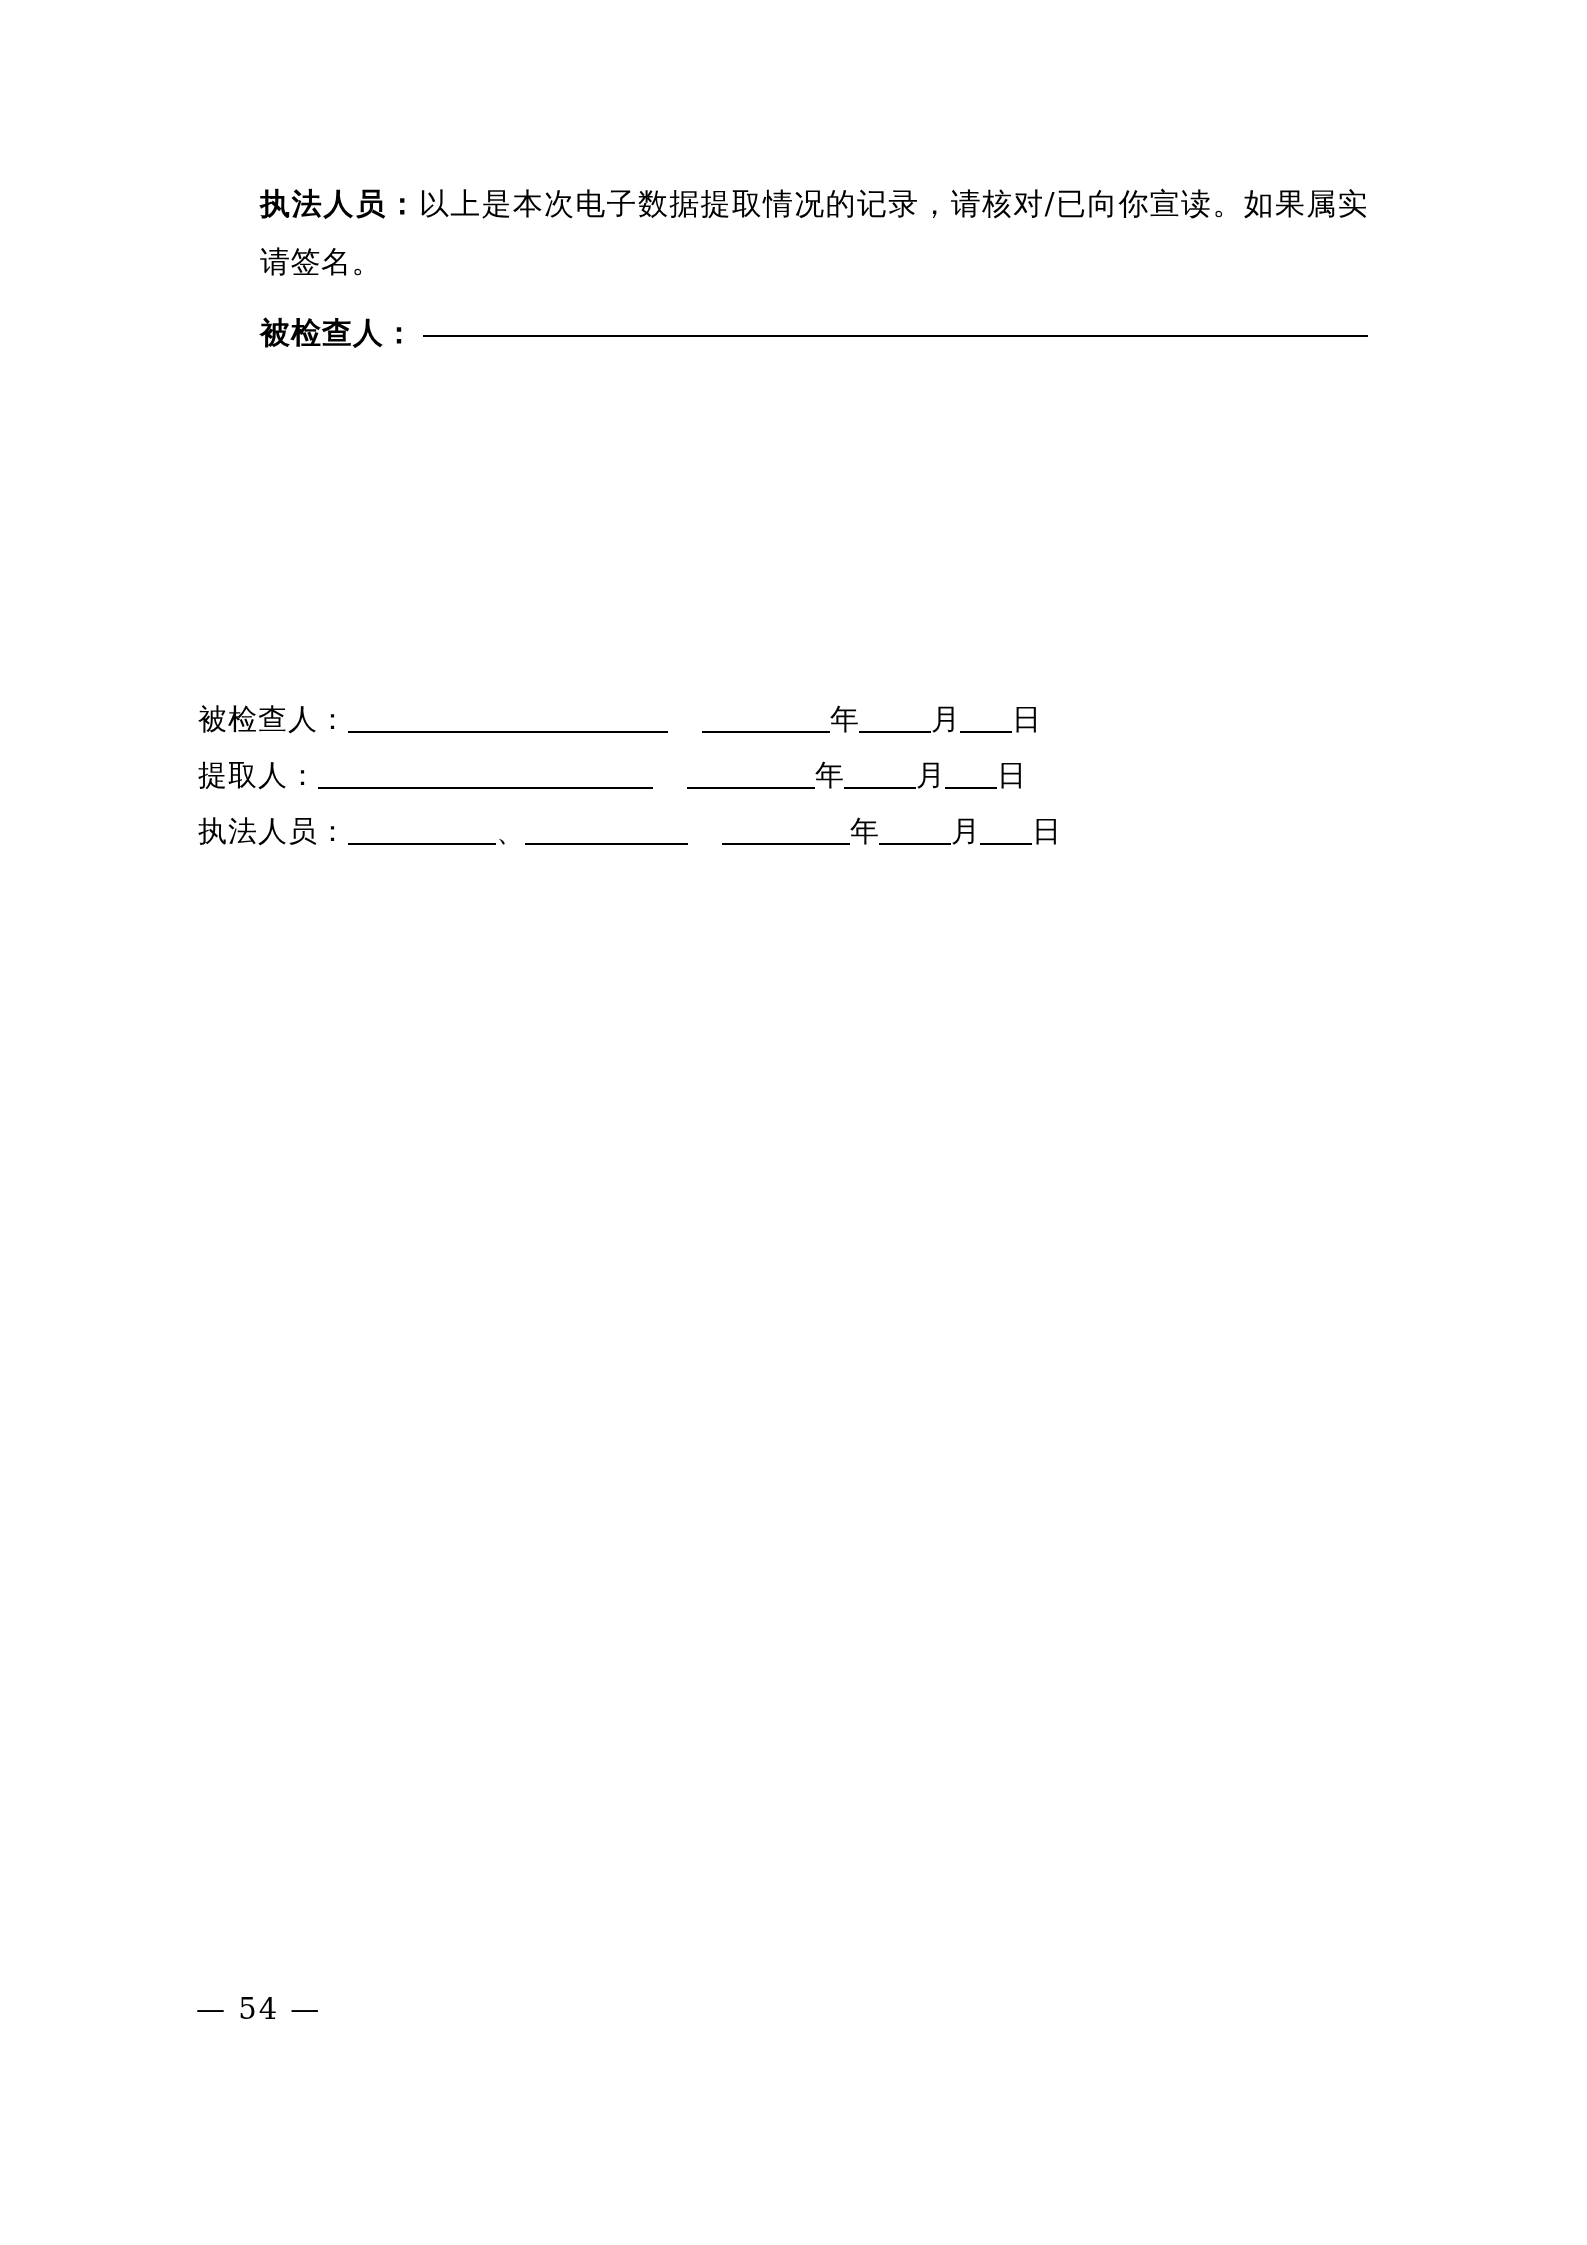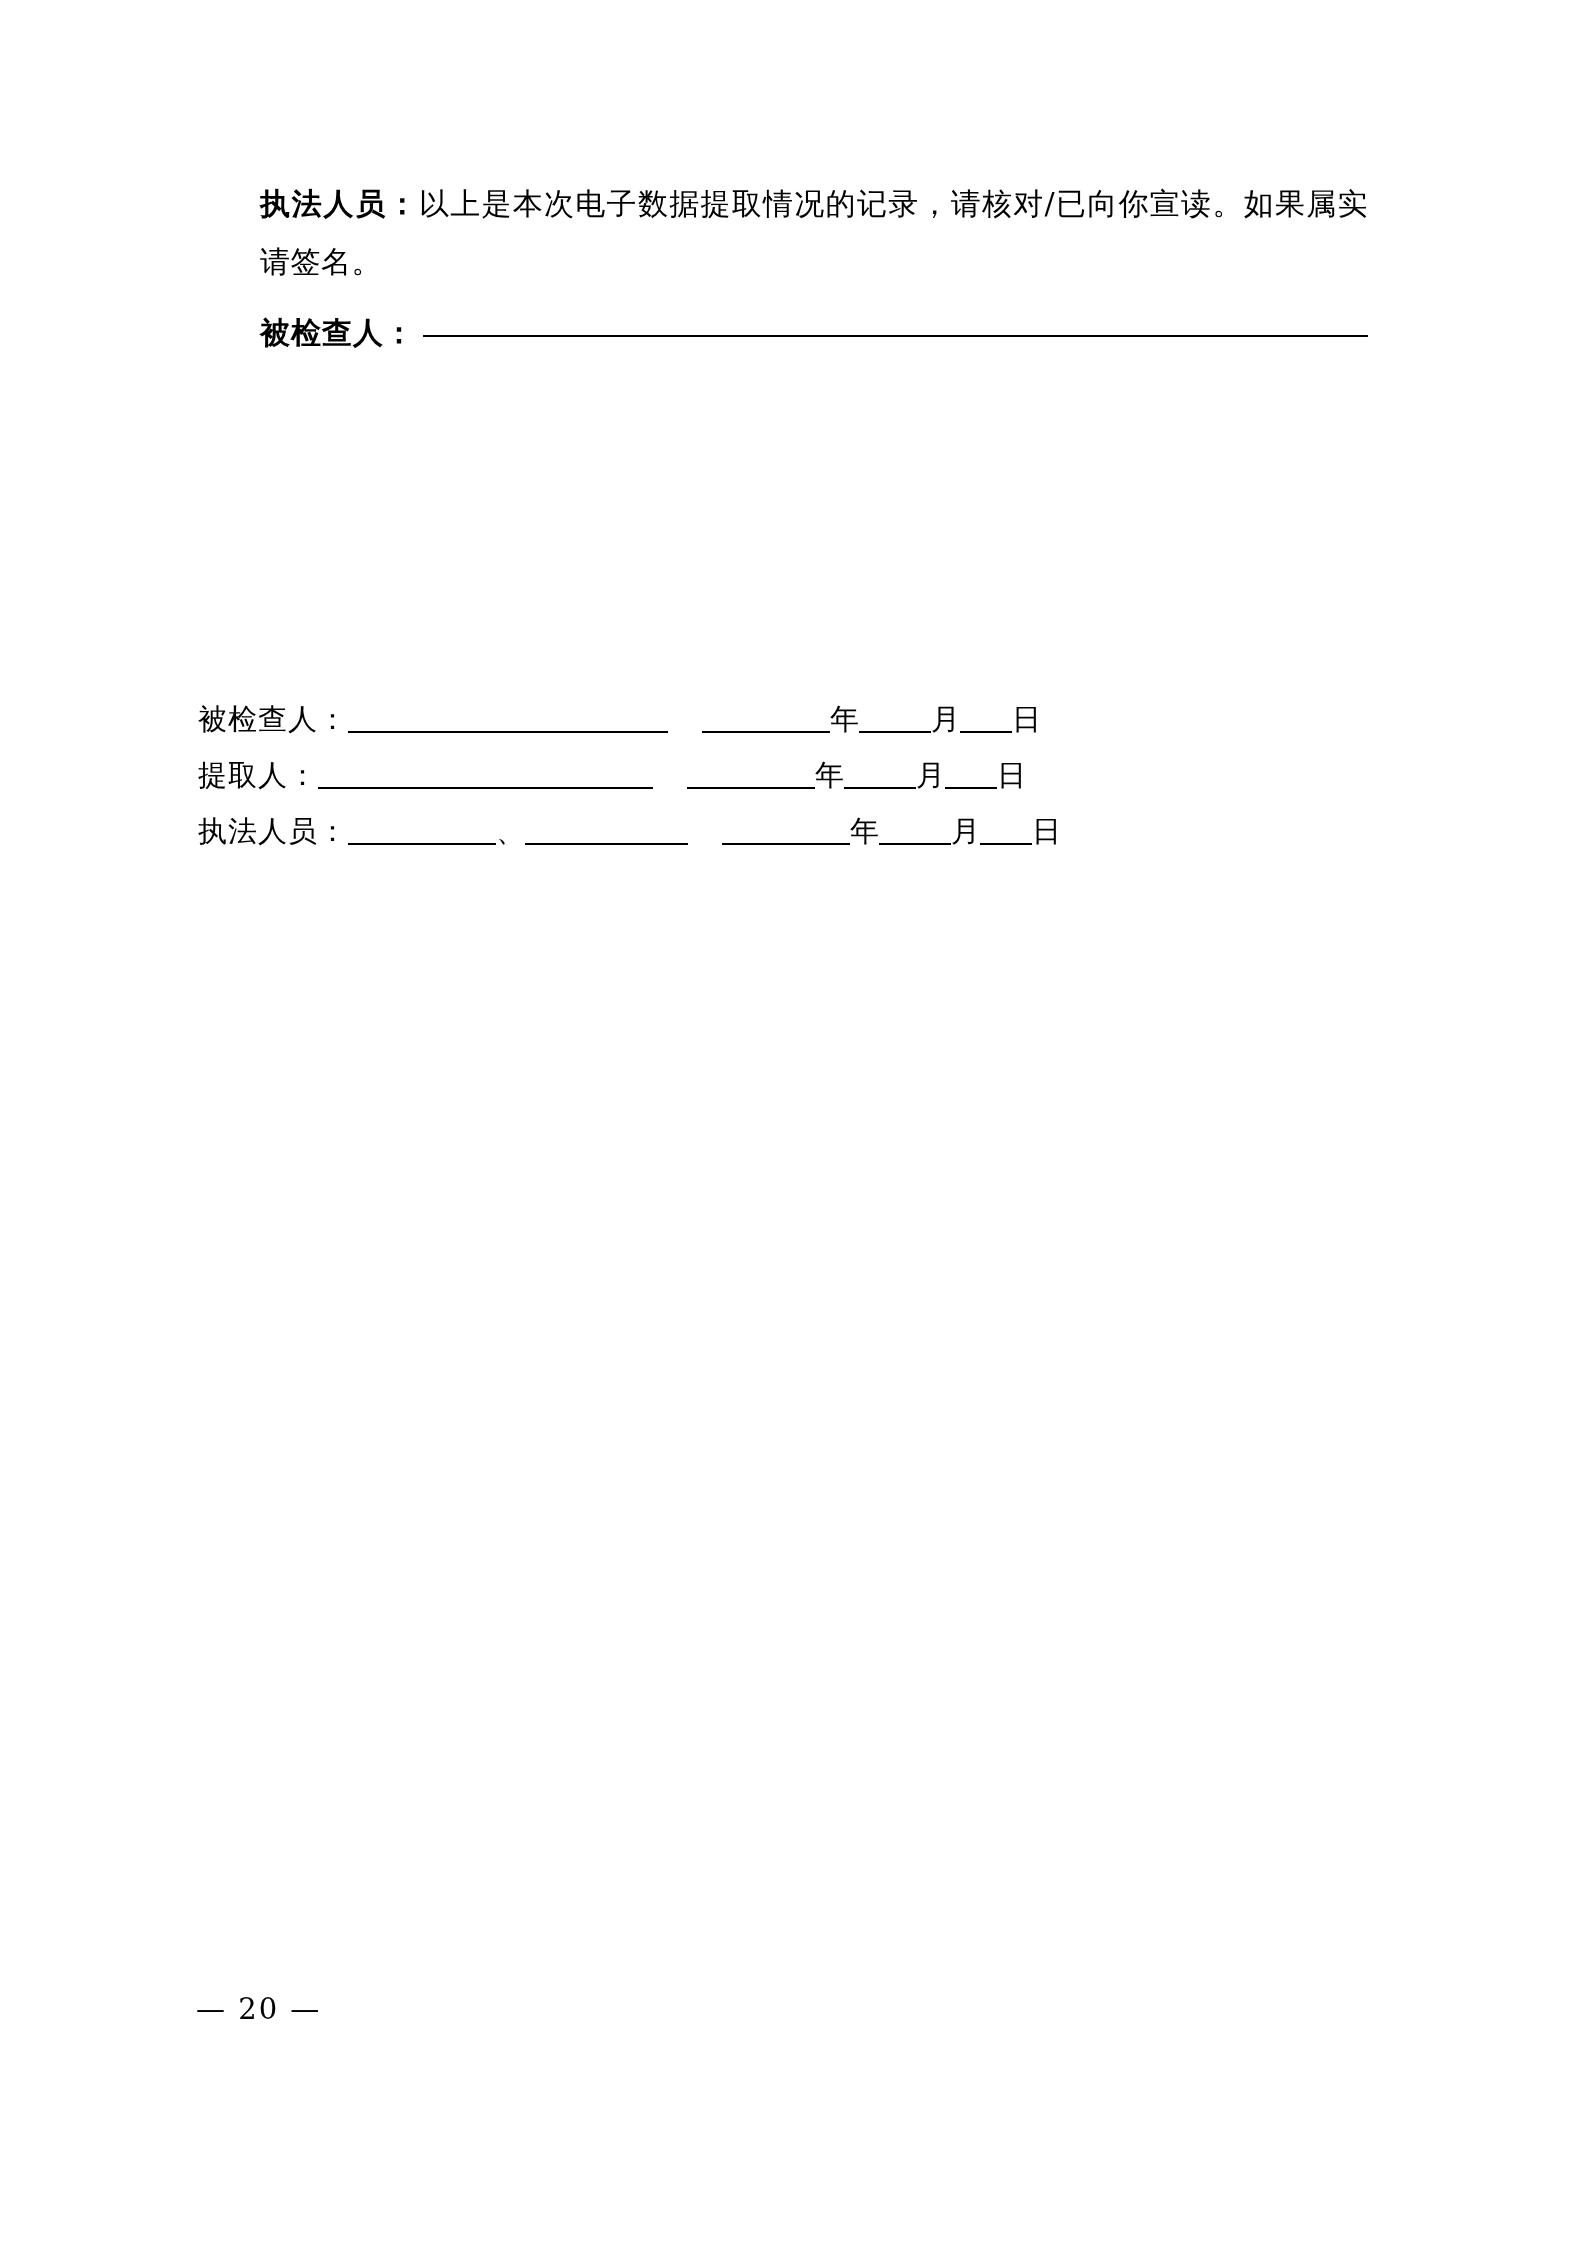--- a/index.html
+++ b/index.html
@@ -165,15 +165,15 @@
       <span class="u u-year"></span>
       <span class="cn">年</span>
       <span class="u u-month"></span>
       <span class="cn">月</span>
       <span class="u u-day"></span>
       <span class="cn">日</span>
     </div>
 
   </div>
 
-  <div class="page-number">—  20  —</div>
+  <div class="page-number">—  54  —</div>
 
 </div>
 
 </body></html>

